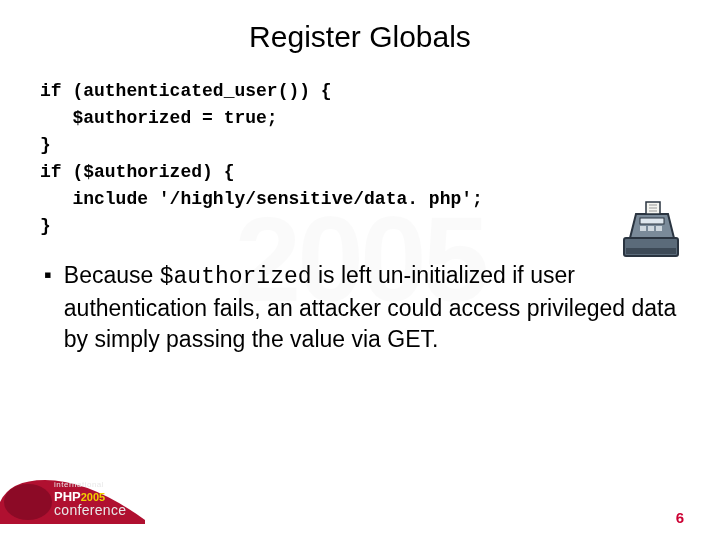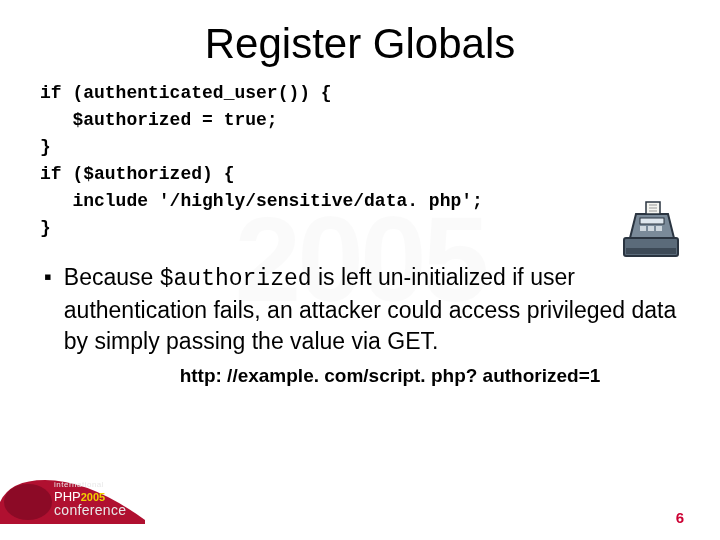--- a/index.html
+++ b/index.html
@@ -12,24 +12,24 @@
     overflow: hidden;
   }
   .slide {
     width: 100%;
     height: 100%;
     position: relative;
     padding: 20px 40px 40px 40px;
   }
   .title {
     text-align: center;
-    font-size: 42px;
+    font-size: 30px;
     font-weight: 400;
     color: #000;
-    margin-bottom: 12px;
+    margin-bottom: 24px;
     font-family: Arial, sans-serif;
   }
   .code-block {
     font-family: "Courier New", Courier, monospace;
     font-size: 18px;
     font-weight: bold;
     color: #000;
     line-height: 1.5;
     white-space: pre;
     margin-bottom: 20px;
@@ -95,21 +95,21 @@
   .logo-text {
     position: absolute;
     left: 54px;
     bottom: 6px;
     font-size: 9px;
     line-height: 1.05;
     color: #e0e0e0;
     font-family: Arial, sans-serif;
   }
   .logo-text .intl { color: #e8e8e8; font-size: 8px; letter-spacing: 0.5px; }
-  .logo-text .php { color: #fff; font-weight: normal; font-size: 13px; }
+  .logo-text .php { color: #fff; font-weight: bold; font-size: 13px; }
   .logo-text .year { color: #f0d000; font-weight: bold; font-size: 11px; }
   .logo-text .conf { color: #e8e8e8; font-size: 14px; letter-spacing: 0.3px; }
   .watermark {
     position: absolute;
     left: 50%;
     top: 48%;
     transform: translate(-50%, -50%);
     font-size: 120px;
     font-weight: bold;
     color: rgba(0,0,0,0.02);
@@ -134,21 +134,20 @@
    include '/highly/sensitive/data. php';
 }</div>
 
   <div class="bullet-row">
     <div class="bullet-marker">▪</div>
     <div class="bullet-text">
       <span>Because </span><code>$authorized</code><span> is left un-initialized if user authentication fails, an attacker could access privileged data by simply passing the value via GET.</span>
     </div>
   </div>
 
-  <div class="url-line">http: //example. com/script. php? authorized=1</div>
 
   <div class="clipart">
     <svg viewBox="0 0 70 70" width="70" height="70">
       <rect x="8" y="42" width="54" height="18" rx="2" fill="#5b6b7a" stroke="#2a3440" stroke-width="2"></rect>
       <rect x="10" y="52" width="50" height="6" fill="#3d4a57"></rect>
       <path d="M14 42 L20 18 L52 18 L58 42 Z" fill="#7a8a99" stroke="#2a3440" stroke-width="2"></path>
       <rect x="24" y="22" width="24" height="6" fill="#dfe7ee" stroke="#2a3440" stroke-width="1"></rect>
       <rect x="24" y="30" width="6" height="5" fill="#cfd8df"></rect>
       <rect x="32" y="30" width="6" height="5" fill="#cfd8df"></rect>
       <rect x="40" y="30" width="6" height="5" fill="#cfd8df"></rect>

